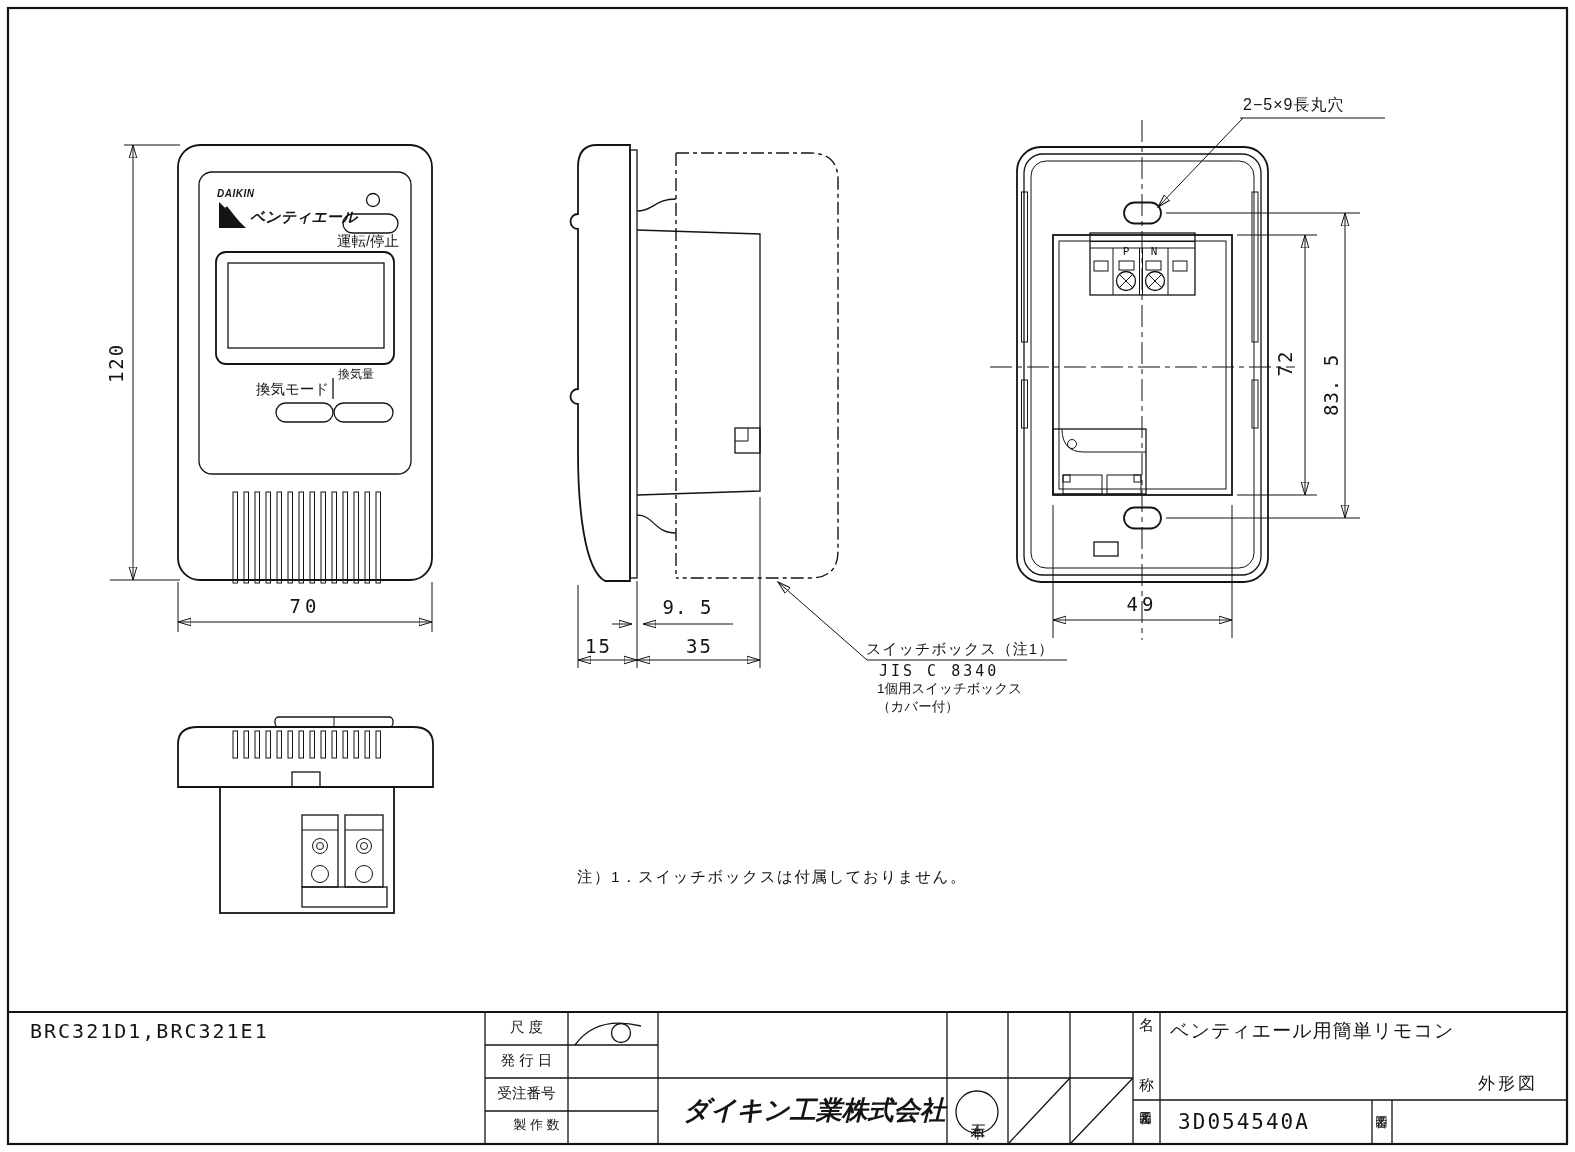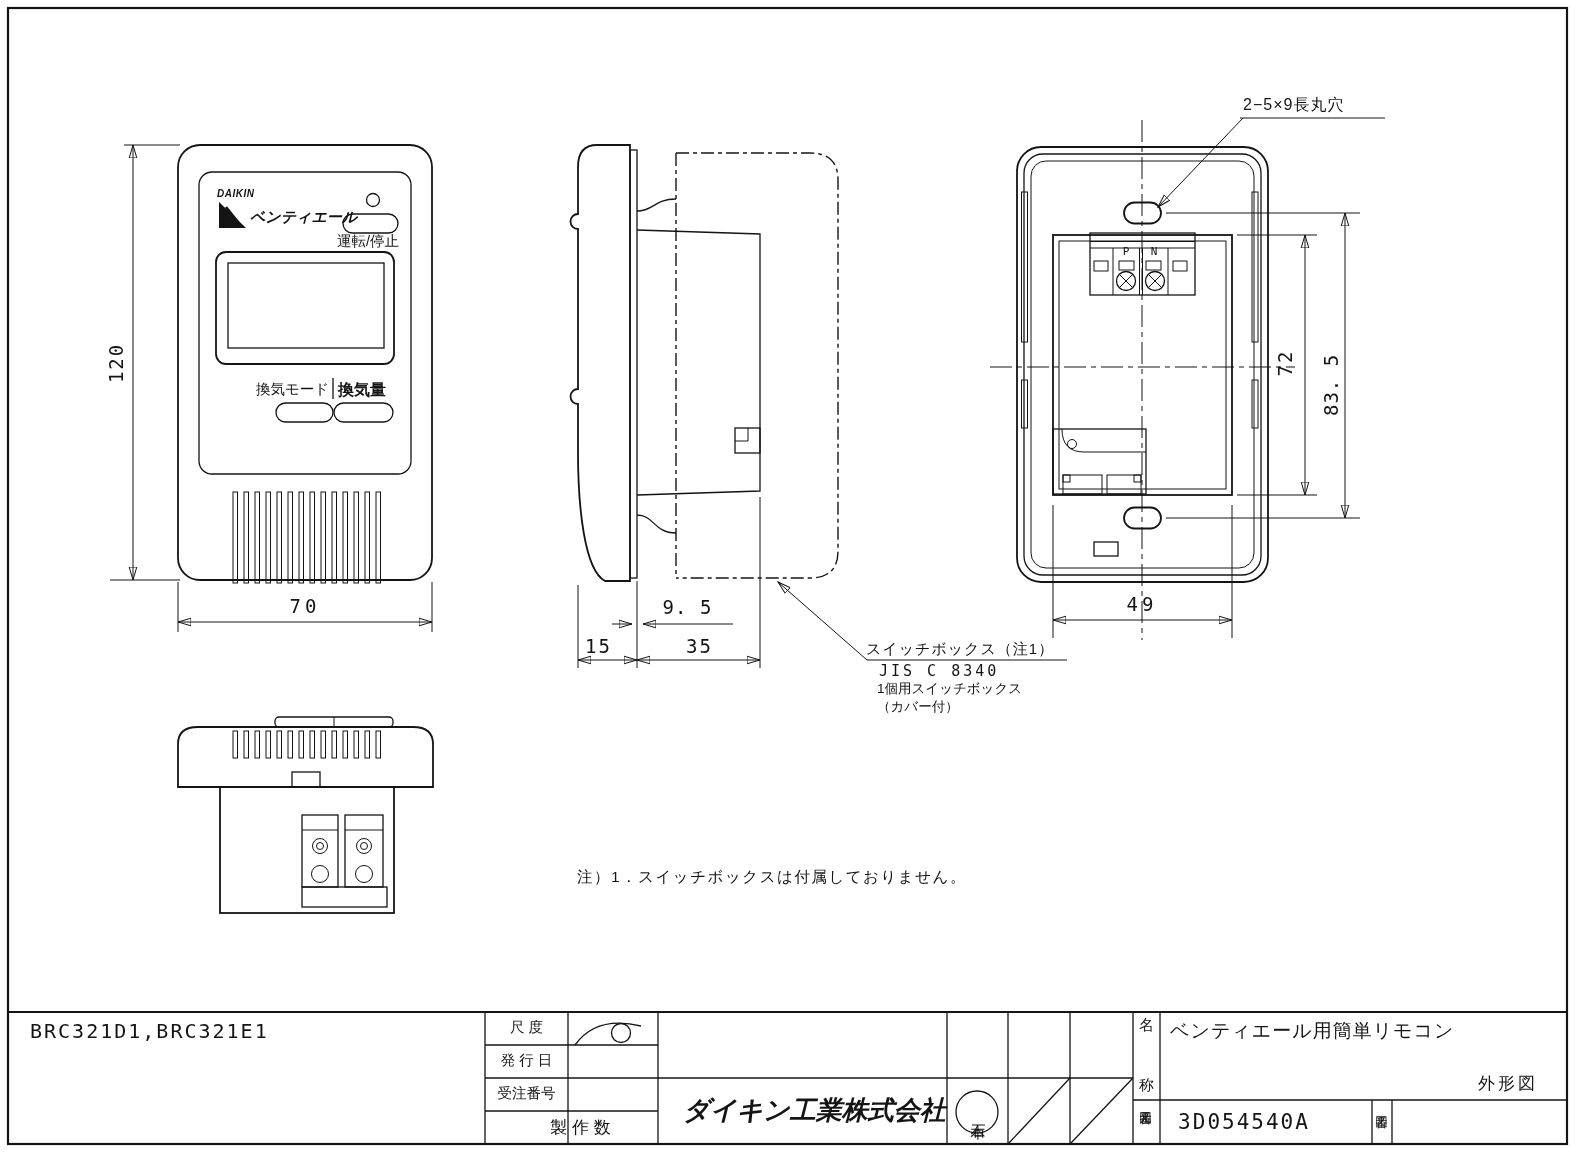--- a/index.html
+++ b/index.html
@@ -220,21 +220,21 @@
     <circle cx="977" cy="1112" r="21" class="ml"></circle>
     <path d="M575,1045 C590,1024 612,1019 641,1026" class="ml"></path>
     <circle cx="621" cy="1033" r="9.5" class="ml"></circle>
   </g>
 </svg>
 
 <div class="t bold ital" style="left:217px;top:188px;font-size:10px;letter-spacing:.5px;">DAIKIN</div>
 <div class="t jp bold ital" style="left:250px;top:208px;font-size:15px;">ベンティエール</div>
 <div class="t jp" style="left:337px;top:233px;font-size:14.5px;">運転/停止</div>
 <div class="t jp" style="left:256px;top:381px;font-size:14.5px;">換気モード</div>
-<div class="t jp" style="left:338px;top:381px;font-size:16px;font-weight:bold;">換気量</div>
+<div class="t jp" style="left:338px;top:368px;font-size:12px;">換気量</div>
 
 <div class="t num vdim ctr" style="left:87px;top:352px;width:60px;font-size:19px;letter-spacing:2px;">120</div>
 <div class="t num ctr" style="left:260px;top:596px;width:90px;font-size:19px;letter-spacing:4px;">70</div>
 <div class="t num ctr" style="left:650px;top:597px;width:75px;font-size:19px;letter-spacing:1px;">9. 5</div>
 <div class="t num ctr" style="left:576px;top:636px;width:45px;font-size:19px;letter-spacing:2px;">15</div>
 <div class="t num ctr" style="left:662px;top:636px;width:75px;font-size:19px;letter-spacing:2px;">35</div>
 <div class="t num vdim ctr" style="left:1256px;top:352px;width:60px;font-size:19px;letter-spacing:2px;">72</div>
 <div class="t num vdim ctr" style="left:1294px;top:374px;width:75px;font-size:19px;letter-spacing:1px;">83. 5</div>
 <div class="t num ctr" style="left:1097px;top:594px;width:90px;font-size:19px;letter-spacing:4px;">49</div>
 
@@ -246,21 +246,21 @@
 <div class="t num" style="left:879px;top:663px;font-size:15px;letter-spacing:3px;">JIS C 8340</div>
 <div class="t jp" style="left:877px;top:681px;font-size:13.5px;">1個用スイッチボックス</div>
 <div class="t jp" style="left:877px;top:699px;font-size:13.5px;">（カバー付）</div>
 
 <div class="t jp" style="left:577px;top:868px;font-size:15.5px;letter-spacing:1.5px;">注）1．スイッチボックスは付属しておりません。</div>
 
 <div class="t num" style="left:30px;top:1020px;font-size:20px;letter-spacing:2px;">BRC321D1,BRC321E1</div>
 <div class="t jp ctr" style="left:485px;top:1019px;width:83px;font-size:14.5px;">尺 度</div>
 <div class="t jp ctr" style="left:485px;top:1052px;width:83px;font-size:14.5px;">発 行 日</div>
 <div class="t jp ctr" style="left:485px;top:1085px;width:83px;font-size:14.5px;">受注番号</div>
-<div class="t jp ctr" style="left:485px;top:1118px;width:103px;font-size:17px;padding-left:44px;">製 作 数</div>
+<div class="t jp ctr" style="left:485px;top:1118px;width:103px;font-size:13px;">製 作 数</div>
 <div class="t jp bold ital ctr" style="left:658px;top:1096px;width:289px;font-size:26px;margin-left:12px;">ダイキン工業株式会社</div>
 <div class="t jp vtext ctr" style="left:969px;top:1092px;width:17px;height:42px;font-size:15px;">石本</div>
 <div class="t jp ctr" style="left:1136px;top:1016px;width:21px;font-size:15px;">名</div>
 <div class="t jp ctr" style="left:1136px;top:1076px;width:21px;font-size:15px;">称</div>
 <div class="t jp" style="left:1170px;top:1020px;font-size:19px;letter-spacing:1px;">ベンティエール用簡単リモコン</div>
 <div class="t jp" style="left:1478px;top:1074px;font-size:17px;letter-spacing:3px;text-align:right;">外形図</div>
 <div class="t jp vtext" style="left:1139px;top:1102px;font-size:12.5px;">元図番</div>
 <div class="t num ctr" style="left:1160px;top:1110px;width:168px;font-size:21px;letter-spacing:2px;">3D054540A</div>
 <div class="t jp vtext" style="left:1375px;top:1106px;font-size:12.5px;">図番</div>
 

